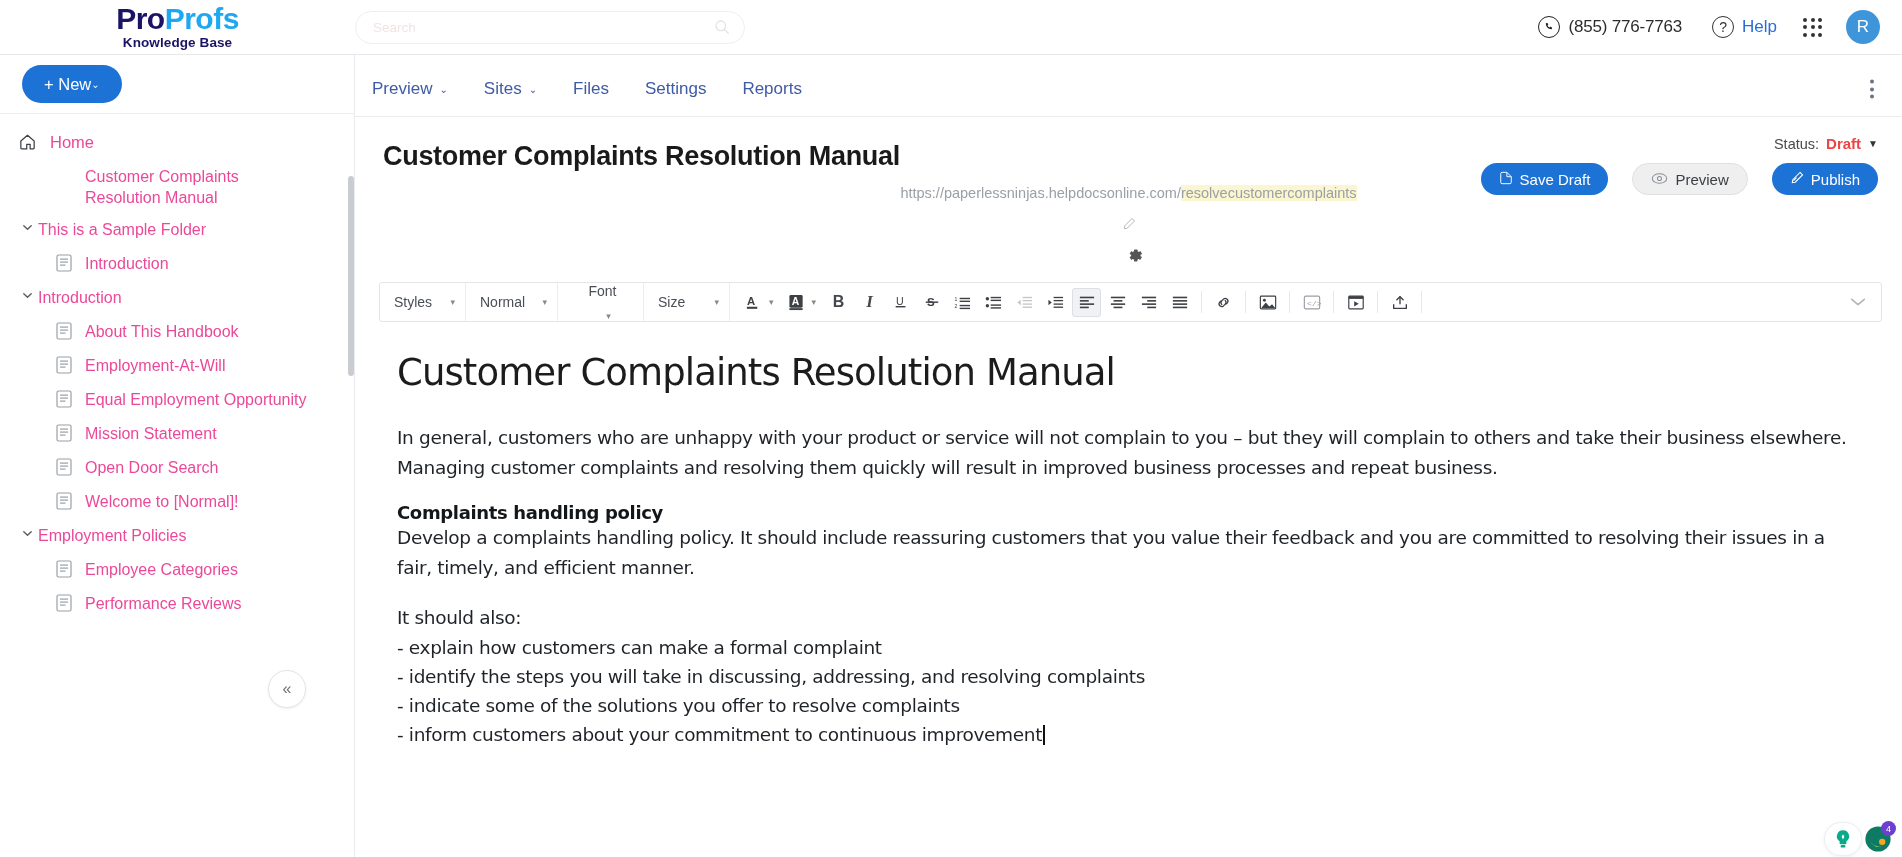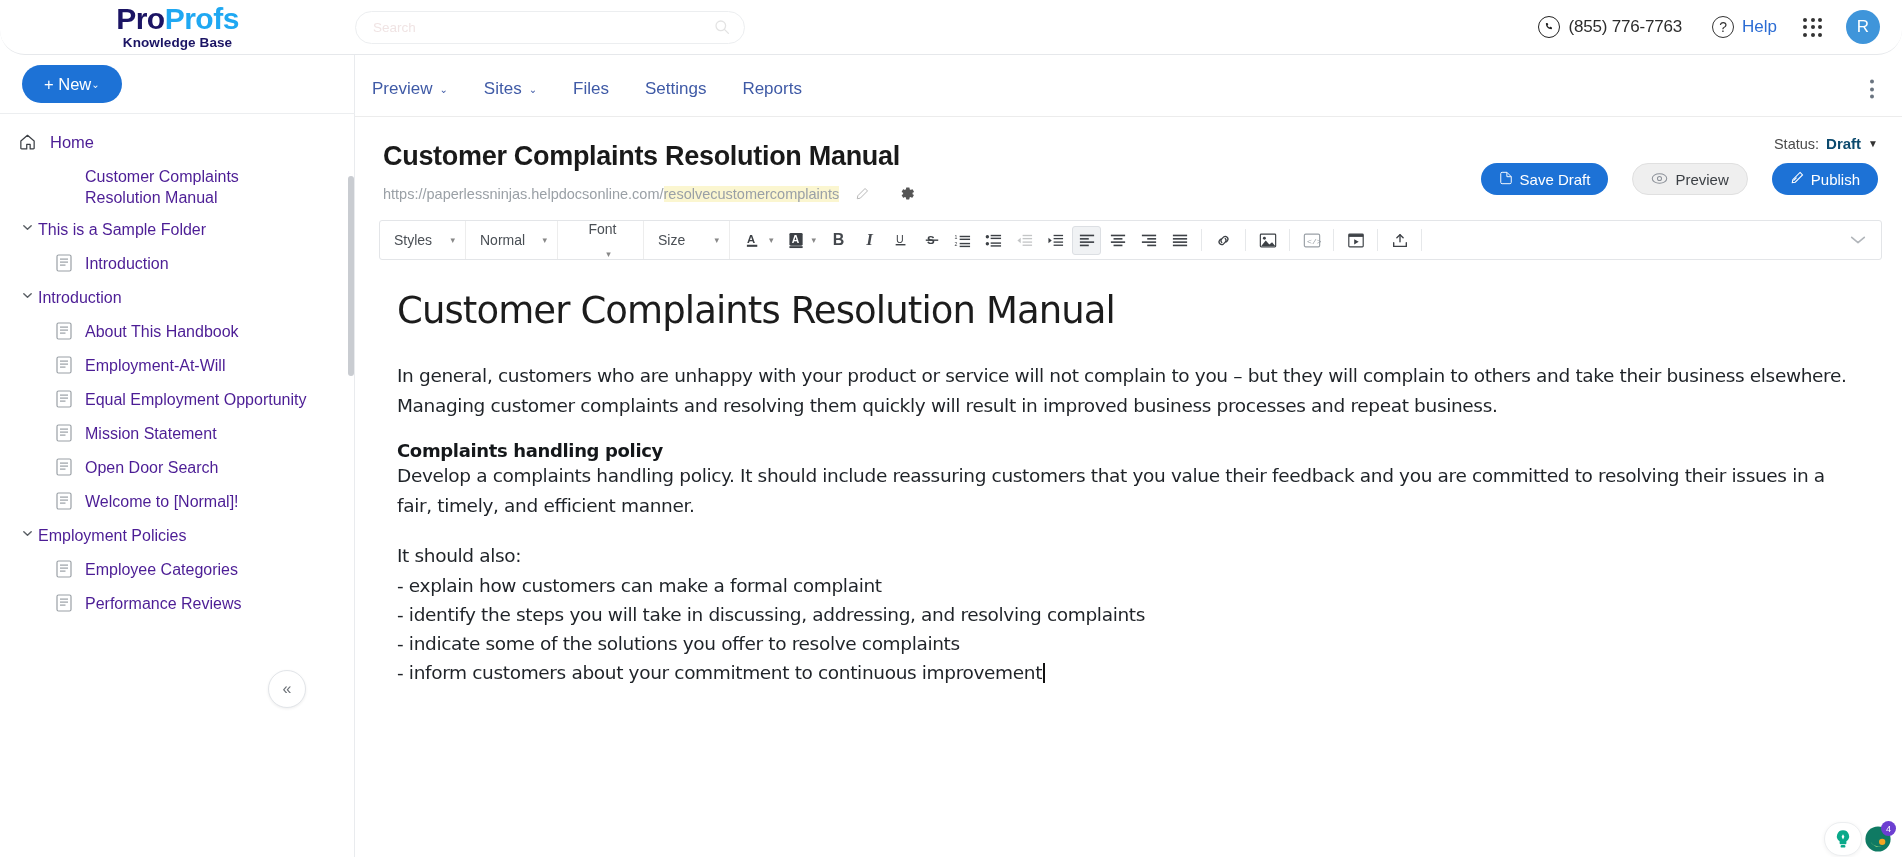--- a/index.html
+++ b/index.html
@@ -10,21 +10,21 @@
     background: #ffffff;
     font-family: "Liberation Sans", sans-serif;
     -webkit-font-smoothing: antialiased;
   }
 
   
   .topbar {
     position: absolute; top: 0; left: 0; width: 1902px; height: 55px;
     background: #ffffff;
     border-bottom: 1px solid #e6e8eb;
-    display: flex; align-items: center; border-radius: 25px;
+    display: flex; align-items: center;
   }
   .logo-wrap { width: 355px; display: flex; flex-direction: column; align-items: center; justify-content: center; height: 55px; }
   .logo-main { font-size: 30px; font-weight: bold; line-height: 1; letter-spacing: -0.5px; }
   .logo-pro1 { color: #1b1464; }
   .logo-pro2 { color: #1fa8f2; }
   .logo-sub { color: #1b1464; font-size: 13.5px; font-weight: bold; margin-top: 1px; letter-spacing: 0.1px; }
 
   .search-box {
     width: 390px; height: 33px; border: 1px solid #eceef0; border-radius: 20px;
     display: flex; align-items: center; padding: 0 14px 0 17px; margin-left: 0px;
@@ -82,21 +82,21 @@
   }
   .tree { padding-top: 12px; }
   .tree-row {
     display: flex; align-items: flex-start; min-height: 34px;
     padding: 5px 16px 5px 0; cursor: pointer; position: relative;
   }
   .tw-chevron {
     width: 22px; flex: 0 0 22px; margin-left: 16px; margin-top: 3px;
     display: flex; align-items: center; justify-content: center;
   }
-  .tree-label { font-size: 16px; color: #4c1d95; line-height: 21px; padding-top: 1px; }
+  .tree-label { font-size: 16px; color: #ec4899; line-height: 21px; padding-top: 1px; }
   .tree-label.root { font-size: 16.5px; }
   .doc-icon { width: 16px; height: 18px; flex: 0 0 16px; margin-right: 13px; margin-top: 2px; }
   .home-icon { width: 19px; height: 19px; margin-left: 18px; margin-right: 13px; margin-top: 1px; flex: 0 0 19px; }
   .tree-label-2line { max-width: 200px; }
 
   .side-scrollbar {
     position: absolute; top: 62px; right: 1px; width: 6px; height: 200px;
     background: #c9ccd1; border-radius: 3px; cursor: pointer;
   }
   .collapse-btn {
@@ -121,29 +121,29 @@
   }
   .nav-tab .caret { font-size: 10px; }
   .kebab {
     position: absolute; right: 24px; top: 50%; transform: translateY(-50%);
     display: flex; flex-direction: column; gap: 3.5px; cursor: pointer; padding: 4px;
   }
   .kebab i { width: 4px; height: 4px; border-radius: 50%; background: #6a7480; display: block; }
 
   .doc-head { padding: 24px 28px 0 28px; position: relative; }
   .doc-title { font-size: 27px; font-weight: bold; color: #1a1a1a; letter-spacing: -0.3px; }
-  .doc-url-row { display: flex; align-items: center; margin-top: 13px; gap: 16px; }
+  .doc-url-row { display: flex; align-items: center; margin-top: 13px; gap: 16px; flex-direction: column; }
   .doc-url { font-size: 14.5px; color: #9aa0a6; }
   .doc-url .slug { background: #fbf6d0; color: #9aa0a6; }
   .pencil-icon { width: 14px; height: 14px; opacity: .55; cursor: pointer; }
   .gear-icon { width: 17px; height: 17px; margin-left: 14px; cursor: pointer; }
 
   .doc-actions { position: absolute; right: 24px; top: 18px; text-align: right; }
   .status-line { font-size: 14.5px; color: #4a4a4a; display: flex; align-items: center; justify-content: flex-end; gap: 7px; }
-  .status-val { color: #0c4a6e; font-weight: bold; font-size: 15px; }
+  .status-val { color: #ef4444; font-weight: bold; font-size: 15px; }
   .status-caret { color: #333; font-size: 10px; cursor: pointer; }
   .btn-row { display: flex; gap: 24px; margin-top: 11px; }
   .btn {
     height: 32px; border-radius: 17px; font-size: 15px; cursor: pointer;
     display: flex; align-items: center; gap: 7px; padding: 0 18px;
     font-family: "Liberation Sans", sans-serif; border: none;
   }
   .btn-primary { background: #1d72d6; color: #fff; }
   .btn-ghost { background: #efefef; color: #3b3f44; border: 1px solid #e0e0e0; }
 

